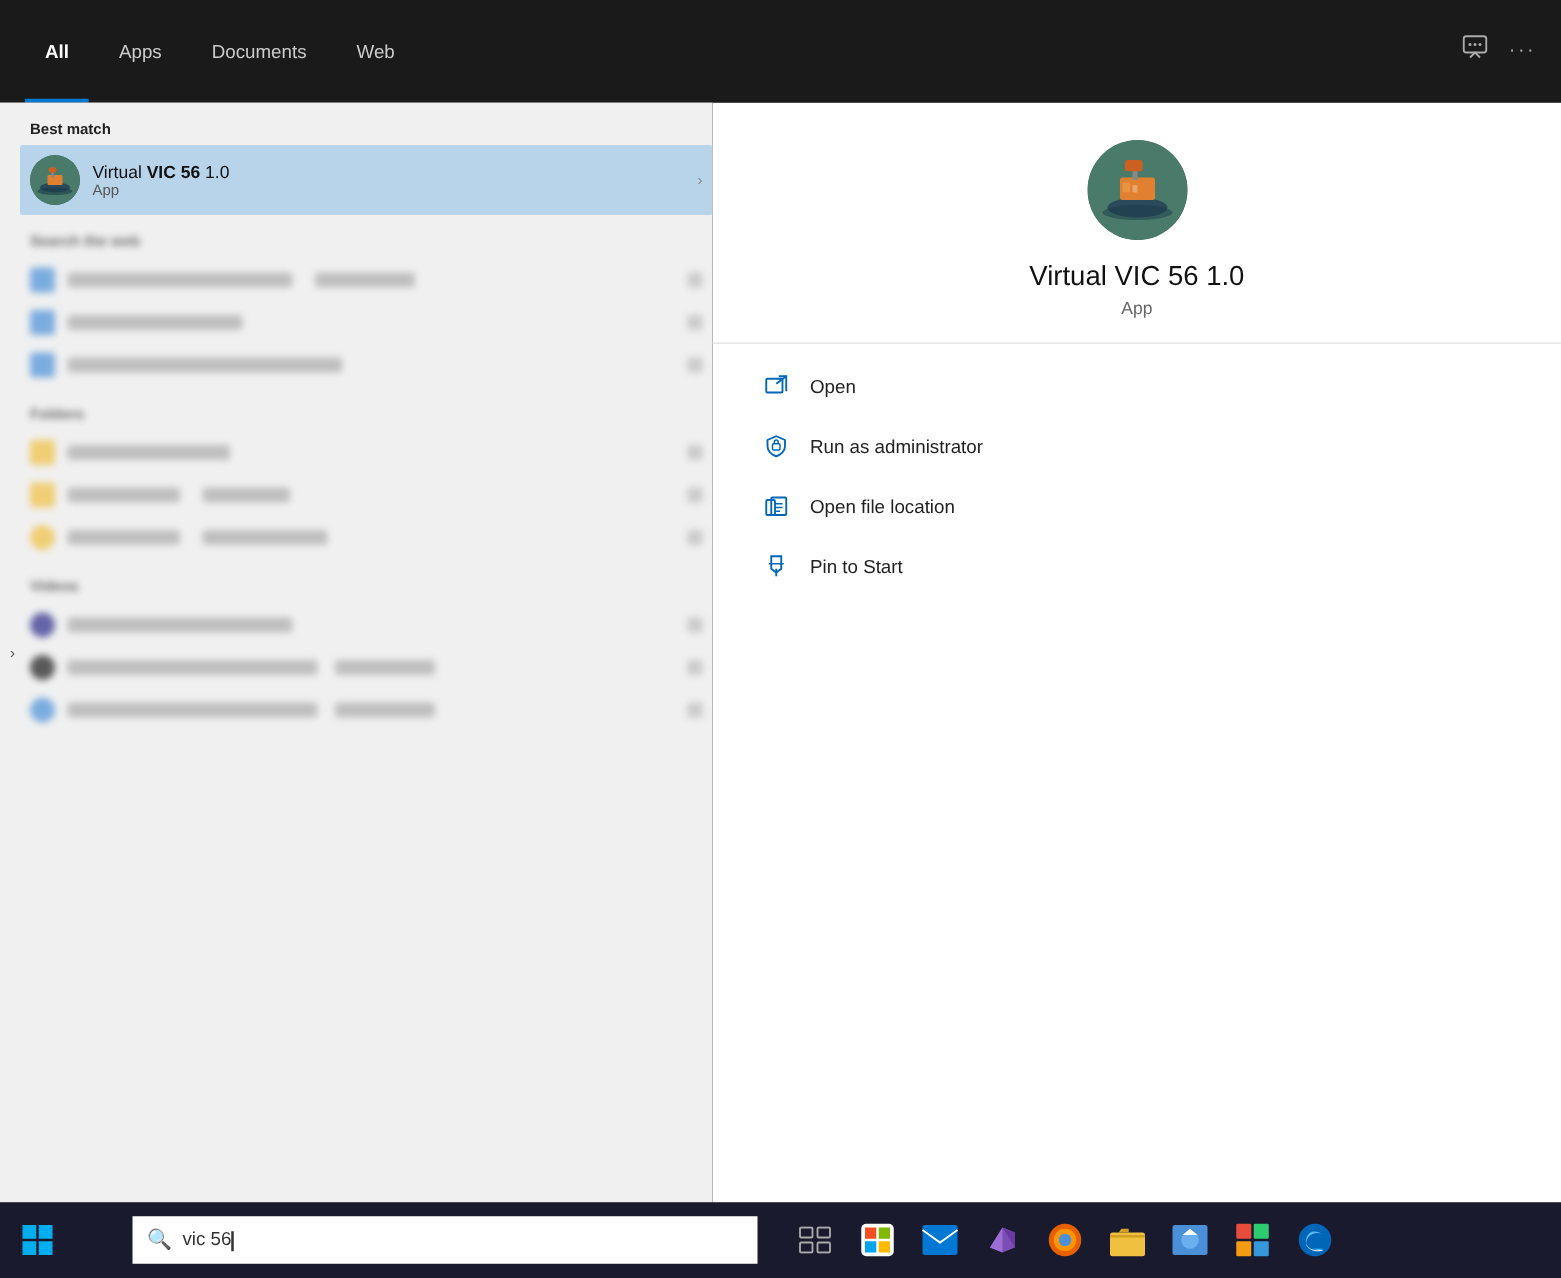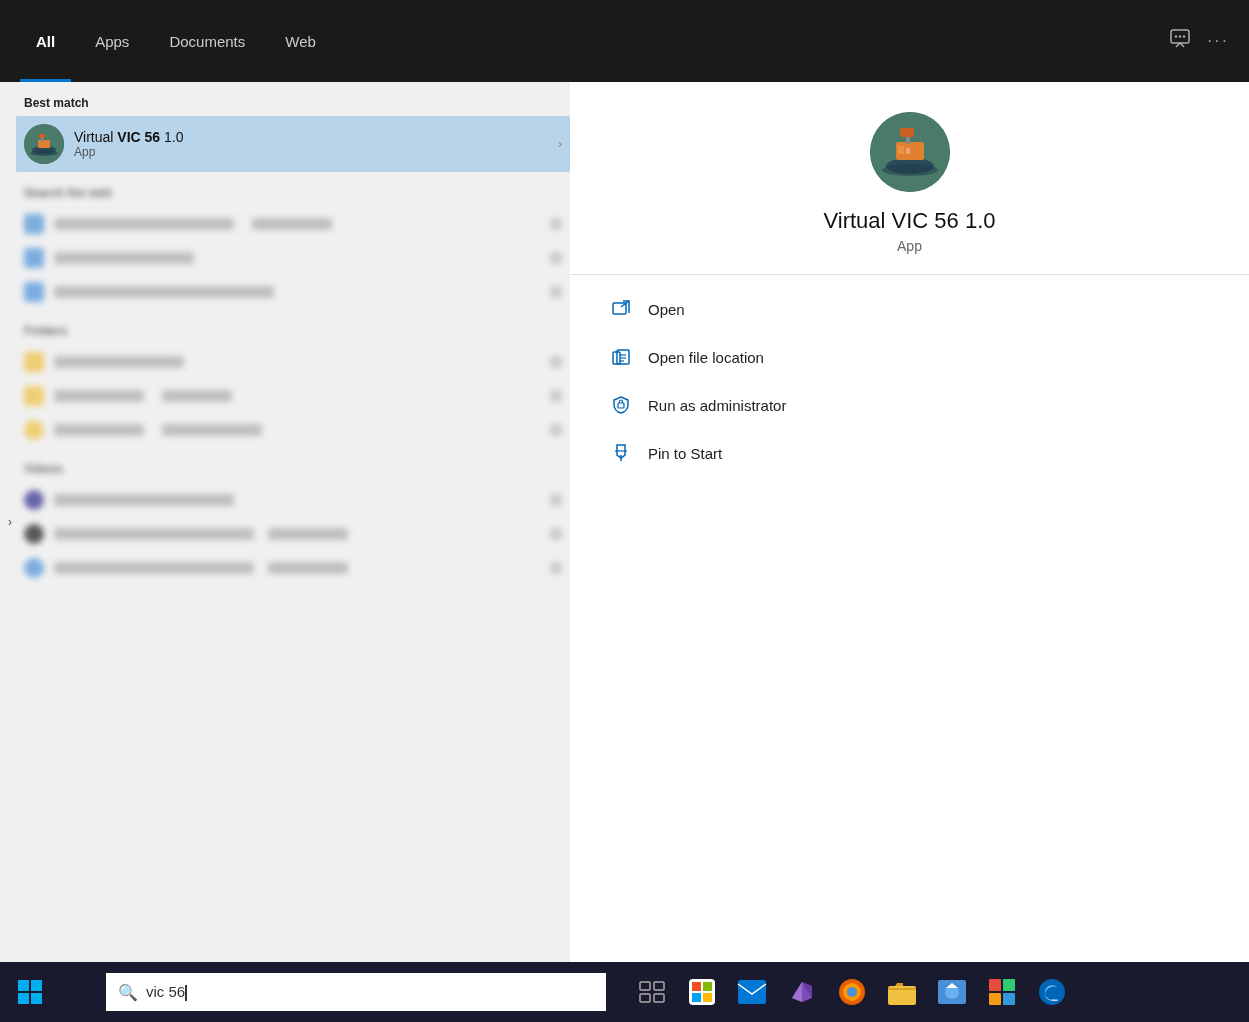--- a/index.html
+++ b/index.html
@@ -455,39 +455,39 @@
             <path d="M12 2 L18 2 L18 14" stroke="#0067b8" stroke-width="1.5" fill="none"></path>
             <path d="M10 8 L18 2" stroke="#0067b8" stroke-width="1.5"></path>
           </svg>
         </span>
         <span class="action-label">Open</span>
       </div>
 
       <div class="app-action-item">
         <span class="action-icon">
           <svg width="20" height="20" viewBox="0 0 20 20" fill="none">
+            <path d="M10 2 L17 5 L17 10 C17 14 13.5 17 10 18 C6.5 17 3 14 3 10 L3 5 Z" stroke="#0067b8" stroke-width="1.5" fill="none"></path>
+            <rect x="7" y="8" width="6" height="5" rx="1" stroke="#0067b8" stroke-width="1.2" fill="none"></rect>
+            <path d="M8.5 8 L8.5 6.5 C8.5 5.7 9 5 10 5 C11 5 11.5 5.7 11.5 6.5 L11.5 8" stroke="#0067b8" stroke-width="1.2"></path>
+          </svg>
+        </span>
+        <span class="action-label">Run as administrator</span>
+      </div>
+
+      <div class="app-action-item">
+        <span class="action-icon">
+          <svg width="20" height="20" viewBox="0 0 20 20" fill="none">
             <rect x="2" y="5" width="7" height="12" rx="1" stroke="#0067b8" stroke-width="1.5" fill="none"></rect>
             <rect x="6" y="3" width="12" height="14" rx="1" stroke="#0067b8" stroke-width="1.5" fill="none"></rect>
             <line x1="9" y1="8" x2="15" y2="8" stroke="#0067b8" stroke-width="1.2"></line>
             <line x1="9" y1="11" x2="15" y2="11" stroke="#0067b8" stroke-width="1.2"></line>
             <line x1="9" y1="14" x2="13" y2="14" stroke="#0067b8" stroke-width="1.2"></line>
           </svg>
         </span>
         <span class="action-label">Open file location</span>
-      </div>
-
-      <div class="app-action-item">
-        <span class="action-icon">
-          <svg width="20" height="20" viewBox="0 0 20 20" fill="none">
-            <path d="M10 2 L17 5 L17 10 C17 14 13.5 17 10 18 C6.5 17 3 14 3 10 L3 5 Z" stroke="#0067b8" stroke-width="1.5" fill="none"></path>
-            <rect x="7" y="8" width="6" height="5" rx="1" stroke="#0067b8" stroke-width="1.2" fill="none"></rect>
-            <path d="M8.5 8 L8.5 6.5 C8.5 5.7 9 5 10 5 C11 5 11.5 5.7 11.5 6.5 L11.5 8" stroke="#0067b8" stroke-width="1.2"></path>
-          </svg>
-        </span>
-        <span class="action-label">Run as administrator</span>
       </div>
 
       <div class="app-action-item">
         <span class="action-icon">
           <svg width="20" height="20" viewBox="0 0 20 20" fill="none">
             <line x1="10" y1="12" x2="10" y2="18" stroke="#0067b8" stroke-width="1.5"></line>
             <path d="M6 2 L14 2 L14 12 L10 15 L6 12 Z" stroke="#0067b8" stroke-width="1.5" fill="none"></path>
             <line x1="4" y1="8" x2="16" y2="8" stroke="#0067b8" stroke-width="1.2"></line>
           </svg>
         </span>

